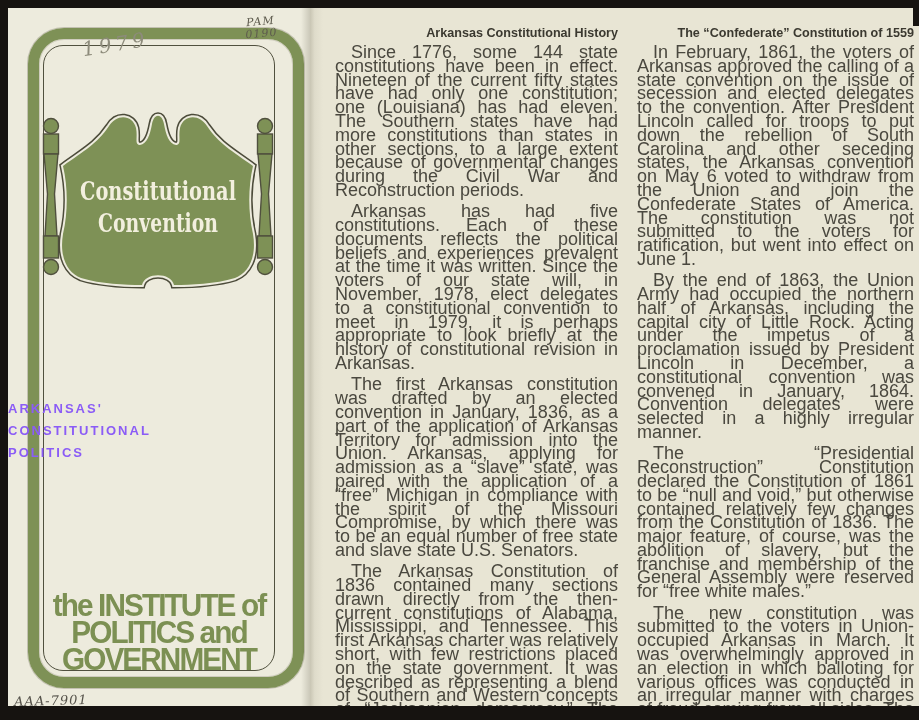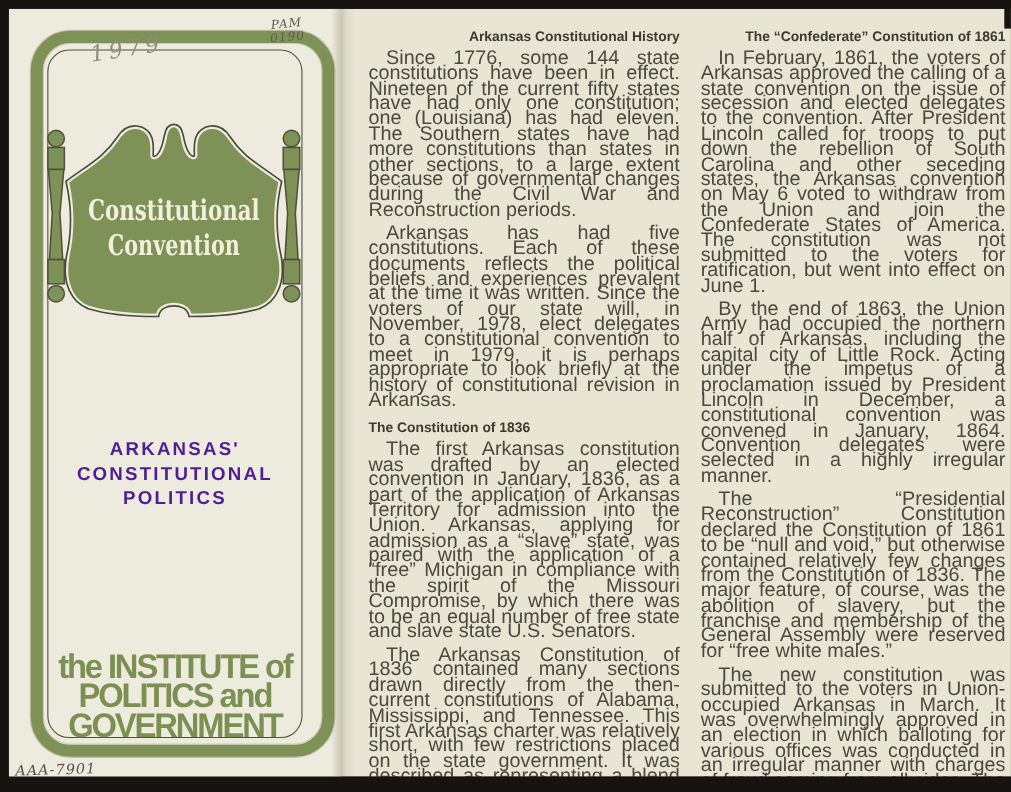--- a/index.html
+++ b/index.html
@@ -39,23 +39,23 @@
     left:228px;top:8px;width:50px;text-align:center;
     font-size:11px;line-height:12px;color:#5e5b4e;letter-spacing:1px;
     transform:rotate(-5deg);font-style:italic;
   }
   #catalog{left:6px;top:685px;font-size:13px;color:#55524a;letter-spacing:1px;transform:rotate(-1.5deg);font-style:italic;}
   #plaque-svg{position:absolute;left:28px;top:88px;}
   .plaque-text{
     font-family:"DejaVu Serif",serif;font-weight:bold;fill:#f2efde;
   }
   #cover-subtitle{
-    position:absolute;left:0;top:390px;width:302px;text-align:center;
-    font-weight:bold;font-size:17px;line-height:22px;letter-spacing:2px;
-    color:#4c1d95;
+    position:absolute;left:0;top:390px;width:302px;text-align:left;
+    font-weight:bold;font-size:13px;line-height:22px;letter-spacing:2px;
+    color:#8b5cf6;
   }
   #institute{
     position:absolute;left:0;top:584px;width:302px;text-align:center;
     font-weight:bold;font-size:31px;line-height:27px;letter-spacing:-2px;
     color:#7c9053;transform:scaleX(0.96);
   }
   
   .col{
     position:absolute;top:18px;
     color:#4a483f;
@@ -135,27 +135,26 @@
 
     <div id="catalog" class="handwriting">AAA-7901</div>
   </div>
 
   <div id="fold"></div>
 
   <div id="col1" class="col">
     <div class="h">Arkansas Constitutional History</div>
     <div class="p">Since 1776, some 144 state constitutions have been in effect. Nineteen of the current fifty states have had only one constitution; one (Louisiana) has had eleven. The Southern states have had more constitutions than states in other sections, to a large extent because of governmental changes during the Civil War and Reconstruction periods.</div>
     <div class="p">Arkansas has had five constitutions. Each of these documents reflects the political beliefs and experiences prevalent at the time it was written. Since the voters of our state will, in November, 1978, elect delegates to a constitutional convention to meet in 1979, it is perhaps appropriate to look briefly at the history of constitutional revision in Arkansas.</div>
-    <div class="h">The Constitution of 1836</div>
     <div class="p">The first Arkansas constitution was drafted by an elected convention in January, 1836, as a part of the application of Arkansas Territory for admission into the Union. Arkansas, applying for admission as a “slave” state, was paired with the application of a “free” Michigan in compliance with the spirit of the Missouri Compromise, by which there was to be an equal number of free state and slave state U.S. Senators.</div>
     <div class="p">The Arkansas Constitution of 1836 contained many sections drawn directly from the then-current constitutions of Alabama, Mississippi, and Tennessee. This first Arkansas charter was relatively short, with few restrictions placed on the state government. It was described as representing a blend of Southern and Western concepts of “Jacksonian democracy.” The document was not presented to the people for ratification. It was approved by the U.S. Congress and went into effect after President Jackson signed the act which admitted Arkansas as a state on June 15, 1836.</div>
   </div>
 
   <div id="col2" class="col">
-    <div class="h">The “Confederate” Constitution of 1861</div>
+    <div class="h">The “Confederate” Constitution of 1559</div>
     <div class="p">In February, 1861, the voters of Arkansas approved the calling of a state convention on the issue of secession and elected delegates to the convention. After President Lincoln called for troops to put down the rebellion of South Carolina and other seceding states, the Arkansas convention on May 6 voted to withdraw from the Union and join the Confederate States of America. The constitution was not submitted to the voters for ratification, but went into effect on June 1.</div>
     <div class="p">By the end of 1863, the Union Army had occupied the northern half of Arkansas, including the capital city of Little Rock. Acting under the impetus of a proclamation issued by President Lincoln in December, a constitutional convention was convened in January, 1864. Convention delegates were selected in a highly irregular manner.</div>
     <div class="p">The “Presidential Reconstruction” Constitution declared the Constitution of 1861 to be “null and void,” but otherwise contained relatively few changes from the Constitution of 1836. The major feature, of course, was the abolition of slavery, but the franchise and membership of the General Assembly were reserved for “free white males.”</div>
     <div class="p">The new constitution was submitted to the voters in Union-occupied Arkansas in March. It was overwhelmingly approved in an election in which balloting for various offices was conducted in an irregular manner with charges of fraud coming from all sides. The constitution went into effect in April; after the final surrender of all Confederate forces in 1865, the Constitution of 1864 went into effect throughout the state.</div>
   </div>
 
 </div>
 
 <div id="bar-top" class="scan-bar"></div>
 <div id="bar-bottom" class="scan-bar"></div>

